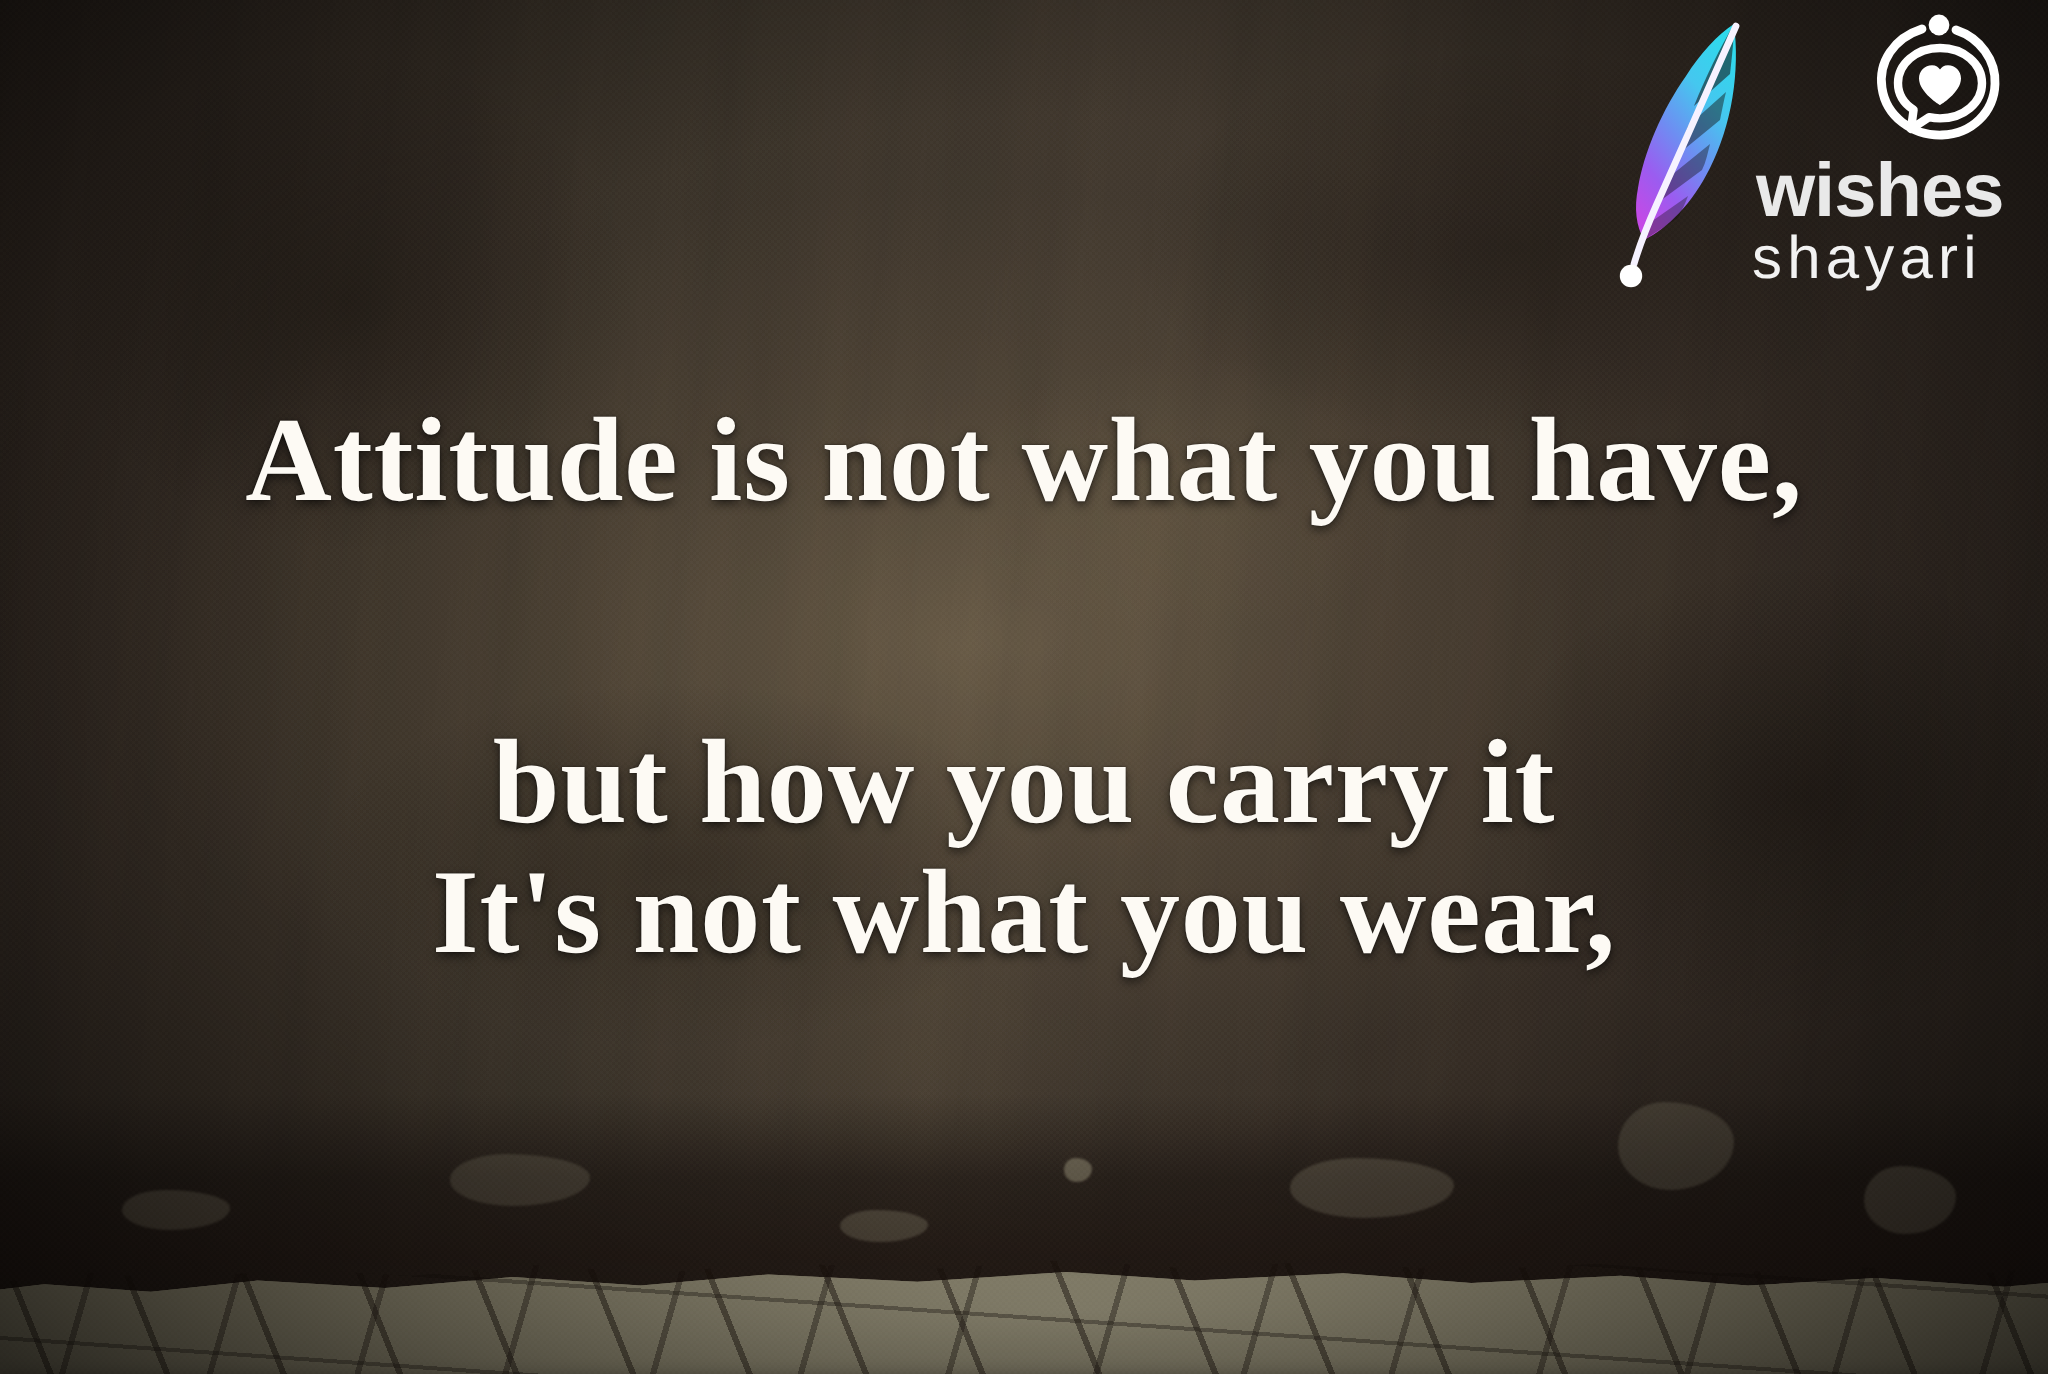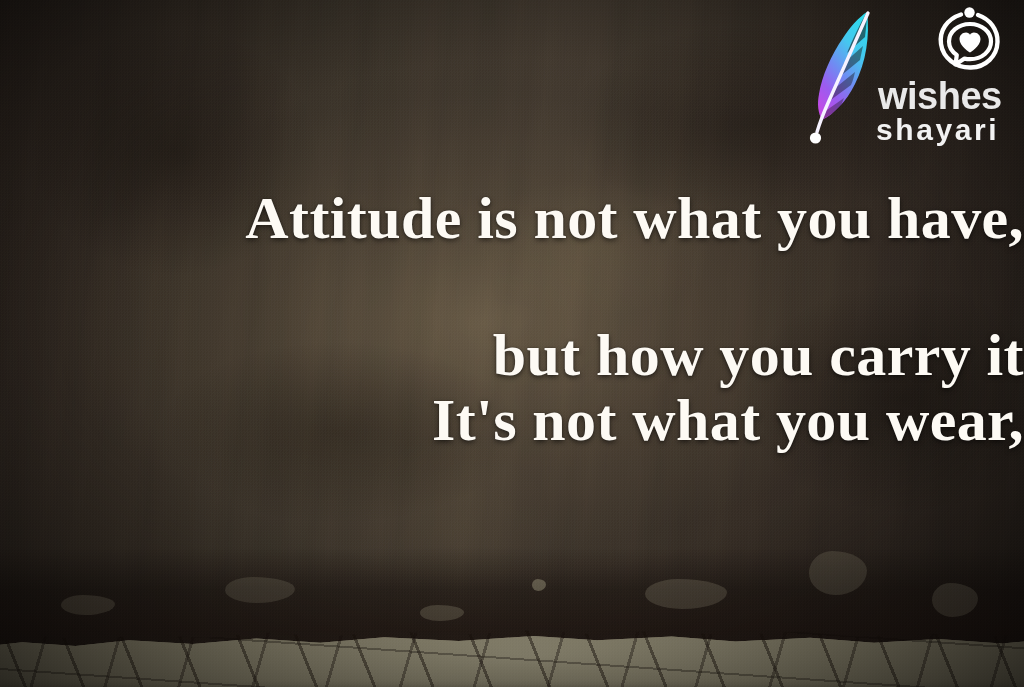--- a/index.html
+++ b/index.html
@@ -153,22 +153,21 @@
     text-align: center;
     color: #fdfaf4;
     font-family: "Liberation Serif", "DejaVu Serif", serif;
     font-weight: 700;
     line-height: 1.08;
     text-shadow:
       0 2px 5px rgba(0,0,0,0.55),
       0 0 1px rgba(0,0,0,0.6);
   }
   .quote p {
-    margin: 0;
-    text-align: right;
+    margin: 12px;
   }
   .quote .stanza-1 {
     font-size: 60px;
     letter-spacing: 0.4px;
   }
   .quote .gap {
     height: 72px;
   }
   .quote .stanza-2 {
     font-size: 60px;
@@ -215,21 +214,21 @@
     font-size: 38px;
     font-weight: 700;
     letter-spacing: -0.5px;
     line-height: 0.96;
     color: #e9e9e9;
     margin-left: 24px;
   }
   .logo-word-2 {
     display: block;
     font-size: 30px;
-    font-weight: 700;
+    font-weight: 400;
     letter-spacing: 2.6px;
     line-height: 1.05;
     padding-left: 22px;
     color: #f2f2f2;
   }
 </style>
 </head>
 <body>
 
 <div class="stage">

